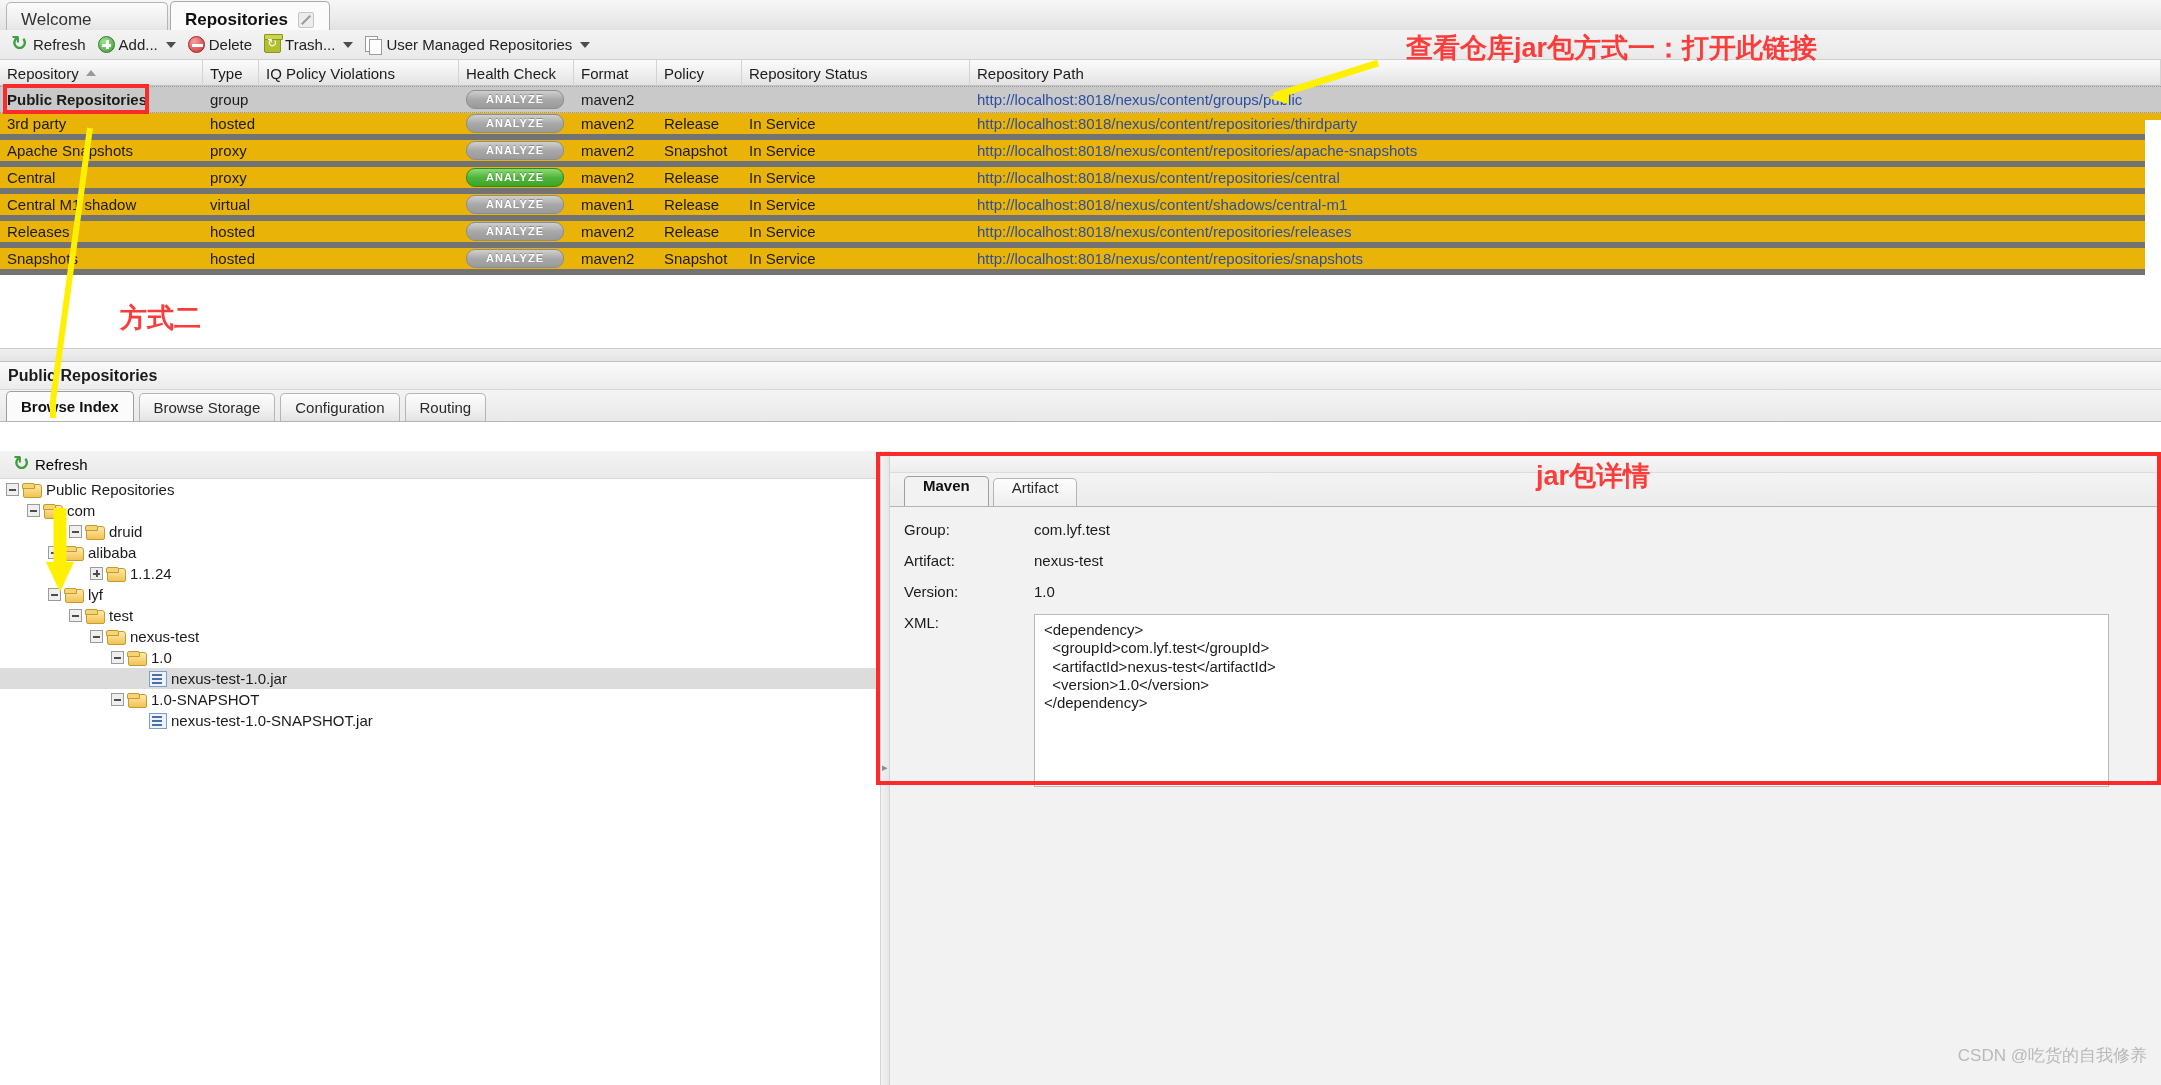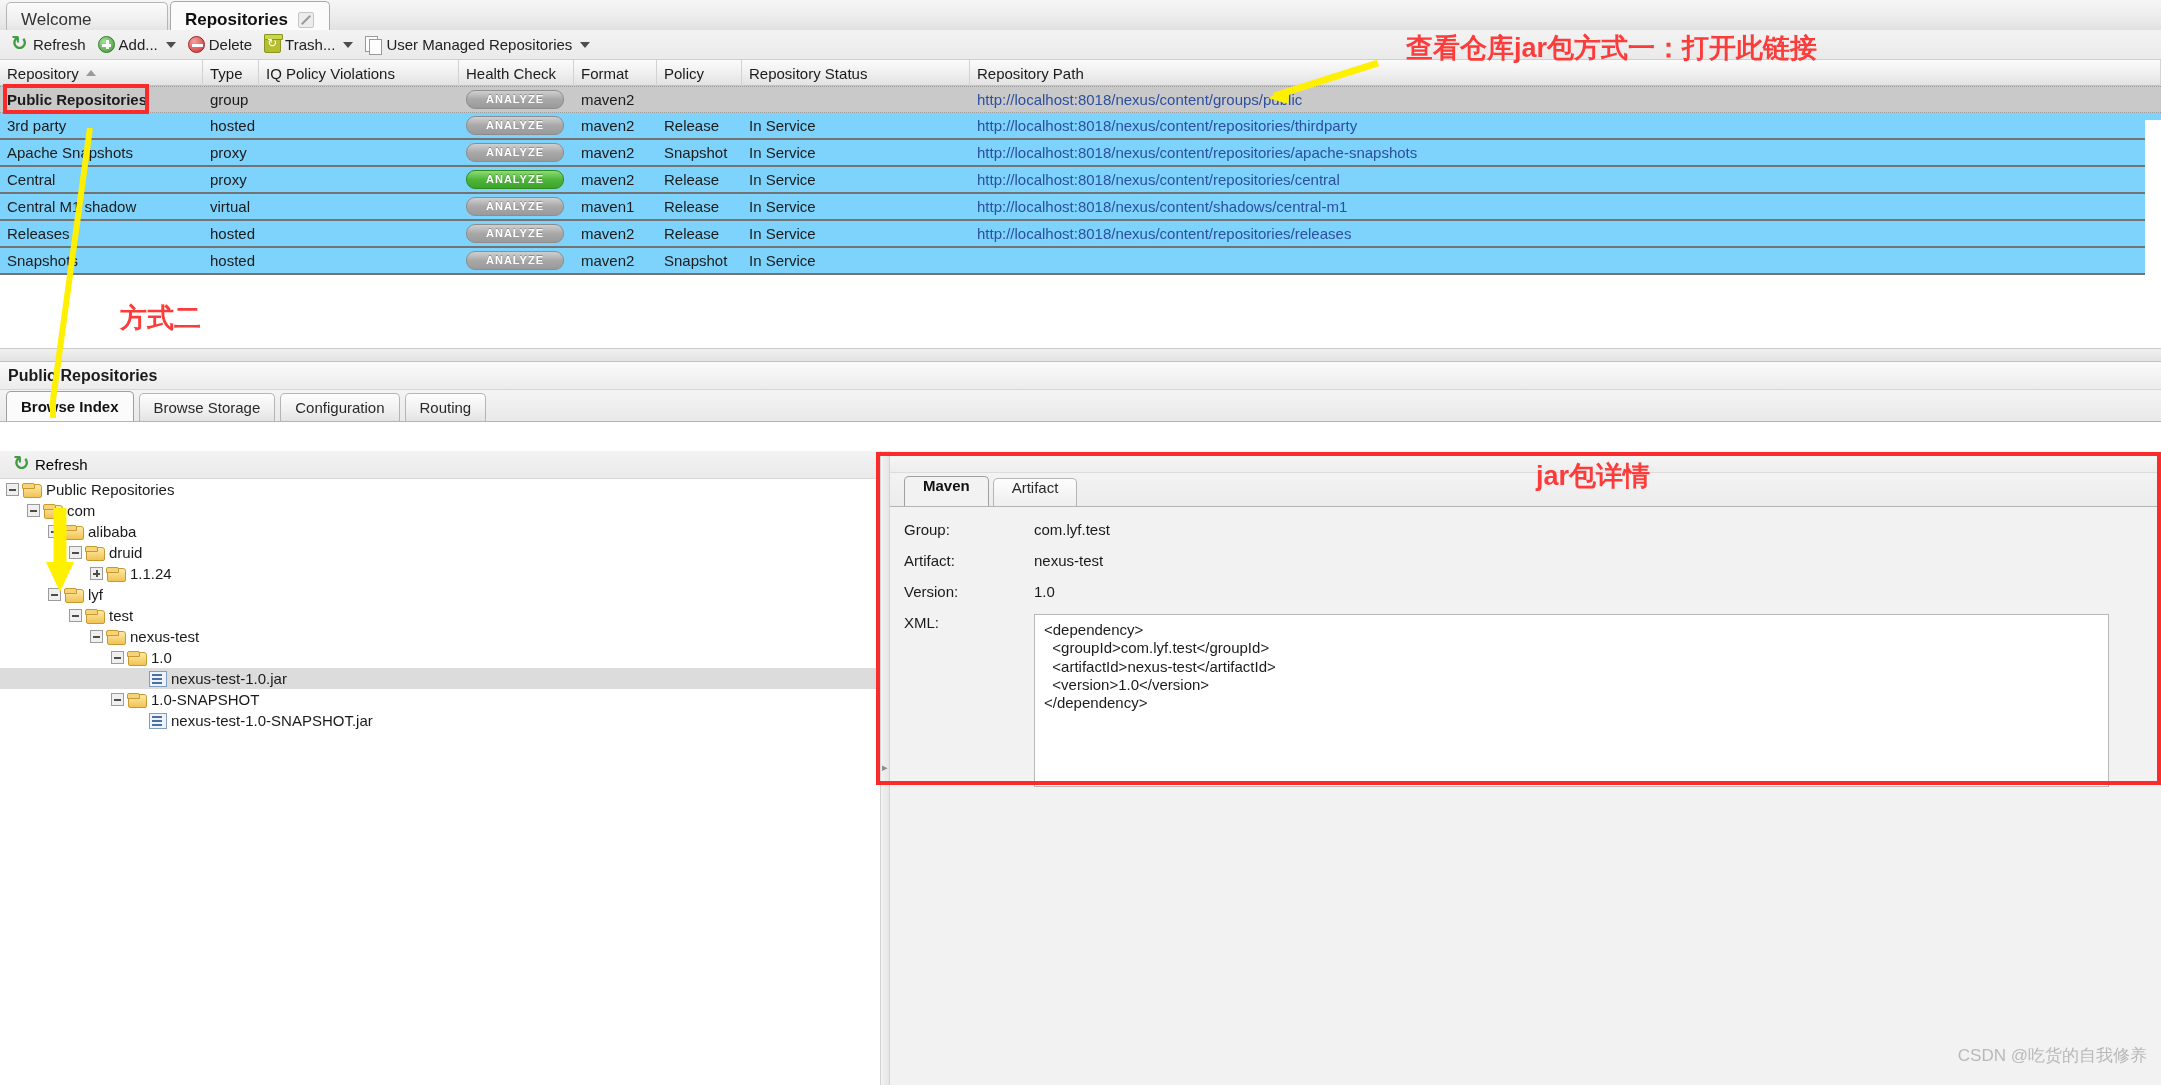--- a/index.html
+++ b/index.html
@@ -79,21 +79,21 @@
   
   .grid { position:absolute; left:0; top:60px; width:2161px; height:290px; background:#fff; }
   .grid-head {
     display:flex; height:26px;
     background: linear-gradient(to bottom,#fbfbfb 0%,#efefef 55%,#e2e2e2 100%);
     border-bottom:1px solid #c2c2c2;
     font-size:15px; color:#1b1b1b;
   }
   .gh { border-right:1px solid #d3d3d3; display:flex; align-items:center; padding-left:7px; height:26px; overflow:hidden; white-space:nowrap;}
   .sort-asc{ width:0;height:0;border-left:5px solid transparent;border-right:5px solid transparent;border-bottom:6px solid #9a9a9a; margin-left:7px;}
-  .grid-row { display:flex; height:27px; font-size:15px; color:#1b1b1b; border-bottom:2px solid #737373; background:#7dd3fc;}
+  .grid-row { display:flex; height:27px; font-size:15px; color:#1b1b1b; border-bottom:6px solid #737373; background:#eab308;}
   .grid-row.sel { background:#c9c9c9; border-top:1px dotted #9a9a9a; border-bottom:1px dotted #9a9a9a;}
   .gc { padding-left:7px; display:flex; align-items:center; height:100%; overflow:hidden; white-space:nowrap;}
   .gc.link { color:#2c4f9e; }
   .gc.link span { text-decoration:none; }
   .analyze {
     display:inline-block; min-width:98px; text-align:center;
     font-size:11px; font-weight:bold; color:#fff; letter-spacing:1px;
     padding:2px 0 3px; border-radius:9px;
     background: linear-gradient(to bottom,#d0d0d0 0%,#a8a8a8 50%,#9a9a9a 100%);
     border:1px solid #8d8d8d;
@@ -426,20 +426,23 @@
           </div>
           <div class="gc c4">
             <span>maven2</span>
           </div>
           <div class="gc c5">
             <span>Snapshot</span>
           </div>
           <div class="gc c6">
             <span>In Service</span>
           </div>
+          <div class="gc c7 link">
+            <span>http://localhost:8018/nexus/content/repositories/snapshots</span>
+          </div>
         </div>
       </div>
     <div class="scrollcorner"></div>
   </div>
 
   <div class="hsplit"></div>
 
   <div class="bottom">
     <div class="panel-title">
       <span>Public Repositories</span>
@@ -470,29 +473,29 @@
           <div class="tnode wide" style="padding-left: 6px;">
             <span class="toggler "></span>
             <span class="folder open"></span>
             <span>Public Repositories</span>
           </div>
           <div class="tnode wide" style="padding-left: 27px;">
             <span class="toggler "></span>
             <span class="folder open"></span>
             <span>com</span>
           </div>
+          <div class="tnode wide" style="padding-left: 69px;">
+            <span class="toggler "></span>
+            <span class="folder open"></span>
+            <span>druid</span>
+          </div>
           <div class="tnode wide" style="padding-left: 48px;">
             <span class="toggler "></span>
             <span class="folder open"></span>
             <span>alibaba</span>
-          </div>
-          <div class="tnode wide" style="padding-left: 69px;">
-            <span class="toggler "></span>
-            <span class="folder open"></span>
-            <span>druid</span>
           </div>
           <div class="tnode wide" style="padding-left: 90px;">
             <span class="toggler plus"></span>
             <span class="folder open"></span>
             <span>1.1.24</span>
           </div>
           <div class="tnode wide" style="padding-left: 48px;">
             <span class="toggler "></span>
             <span class="folder open"></span>
             <span>lyf</span>

